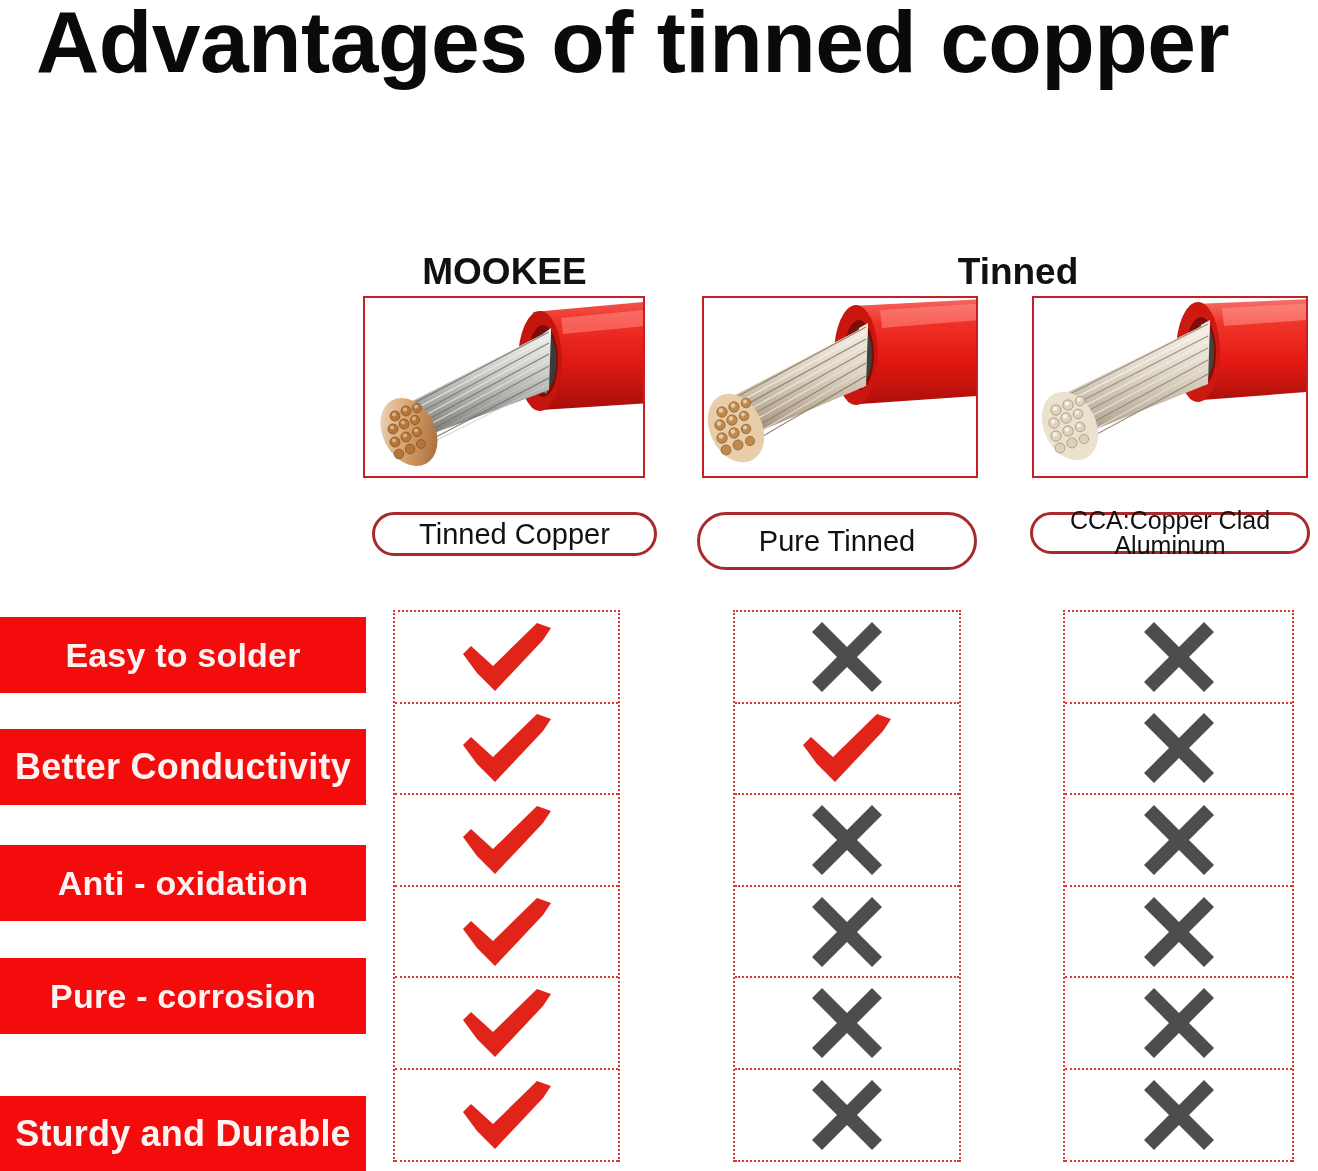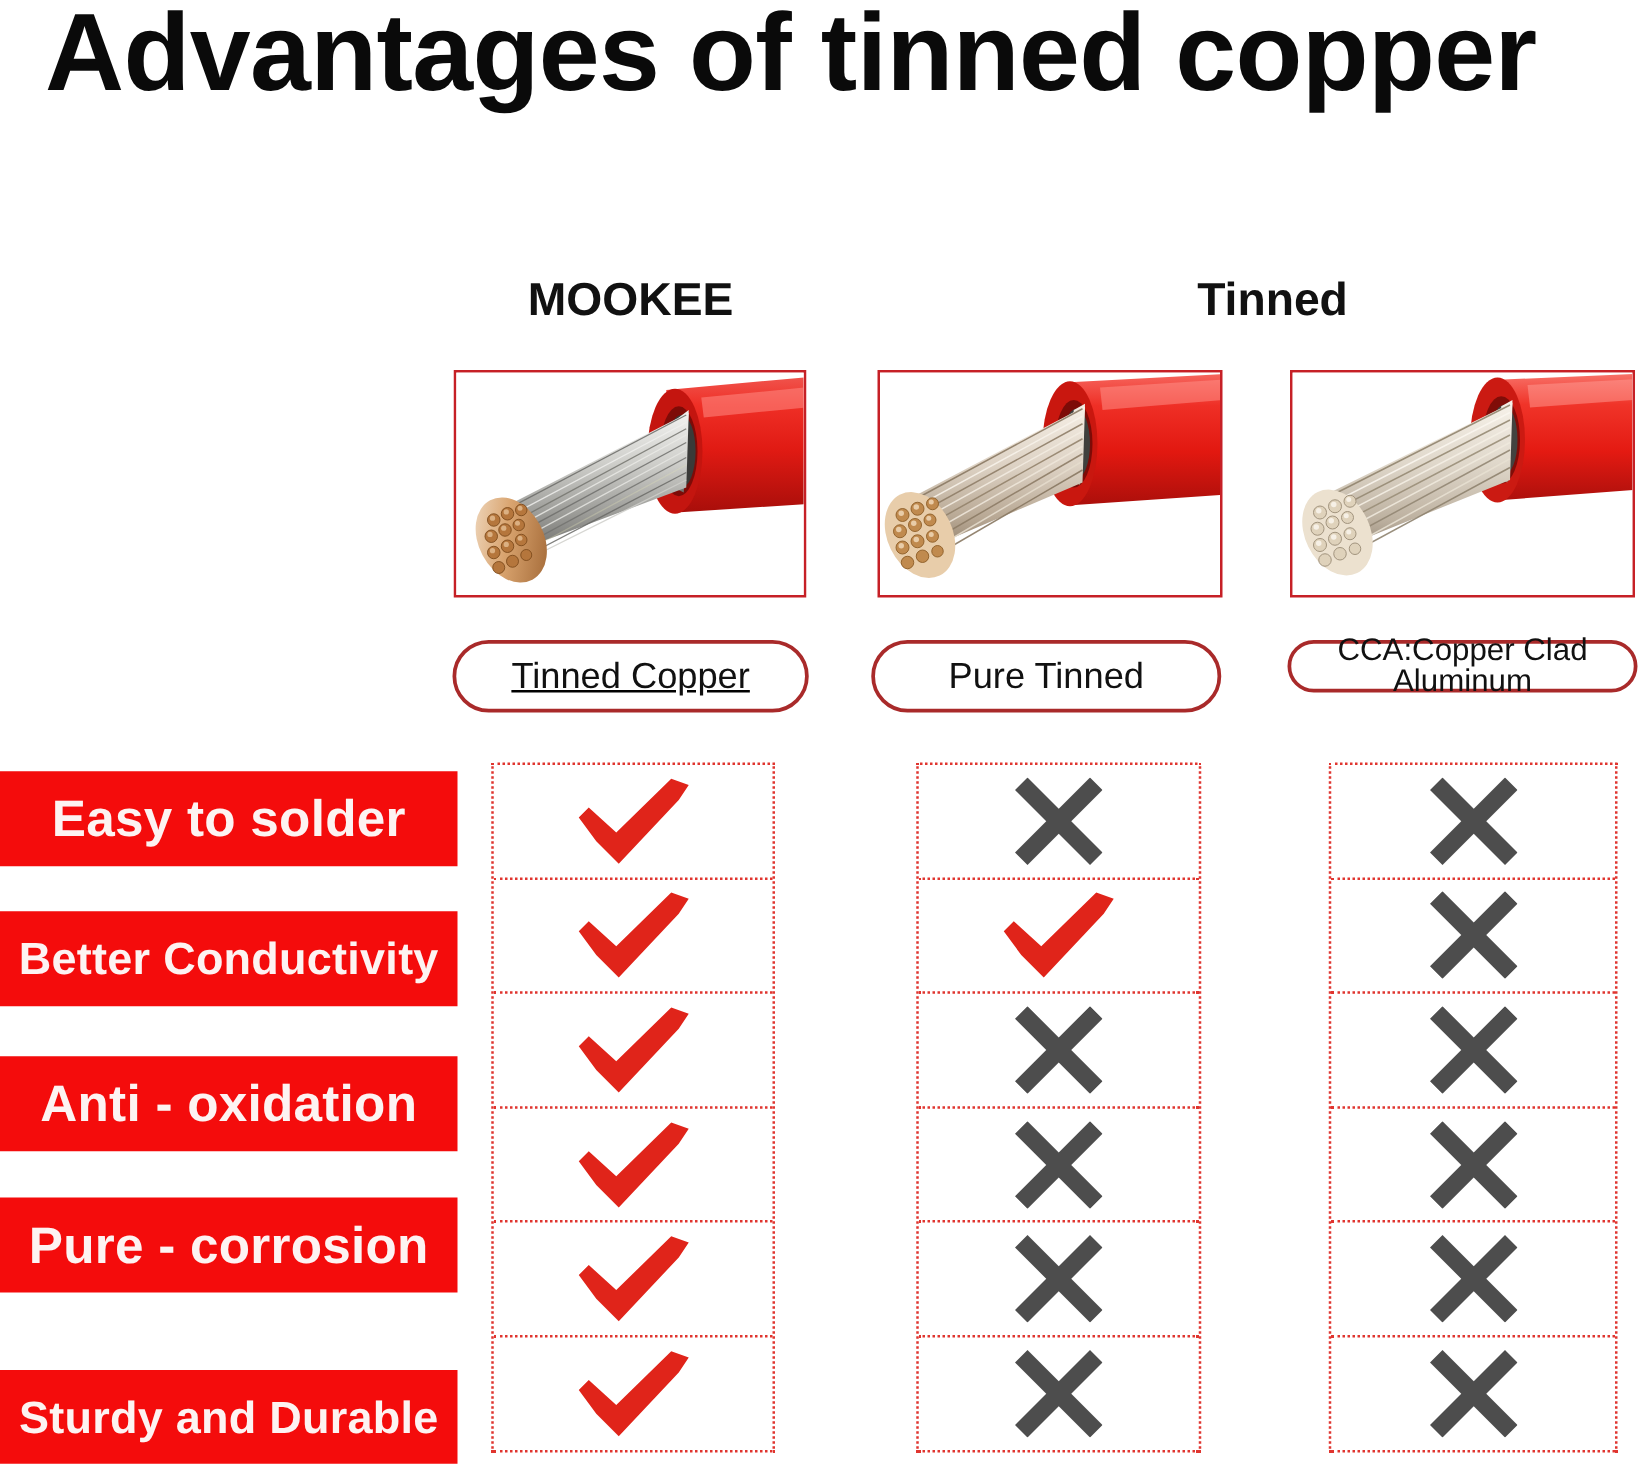--- a/index.html
+++ b/index.html
@@ -34,20 +34,21 @@
   }
 
   
   .brand-head {
     position: absolute;
     font-size: 37px;
     font-weight: 700;
     color: #111111;
     text-align: center;
     white-space: nowrap;
+    margin-top: 32px;
   }
   #brand-mookee { left: 352px; top: 219px; width: 305px; }
   #brand-others { left: 870px; top: 219px; width: 296px; }
 
   
   .wire-frame {
     position: absolute;
     border: 2px solid #c62026;
     background: #ffffff;
     overflow: hidden;
@@ -69,40 +70,40 @@
     justify-content: center;
     box-sizing: border-box;
   }
   .pill-text {
     font-size: 29px;
     color: #111111;
     text-align: center;
     line-height: 1.0;
     white-space: pre-line;
   }
-  #pill-1 { left: 362px; top: 512px; width: 285px; height: 58px; text-decoration: underline; }
+  #pill-1 { left: 372px; top: 512px; width: 285px; height: 44px; }
   #pill-2 { left: 697px; top: 512px; width: 280px; height: 58px; }
   #pill-3 { left: 1030px; top: 512px; width: 280px; height: 42px; }
   #pill-3 .pill-text { font-size: 25px; line-height: 1.02; }
 
   
   .feature-banner {
     position: absolute;
     left: 0;
     width: 366px;
     height: 76px;
     background: #f40c0c;
     display: flex;
     align-items: center;
     justify-content: center;
     box-sizing: border-box;
   }
   .feature-banner span {
     color: #fdf3f2;
-    font-size: 41px;
+    font-size: 34px;
     font-weight: 700;
     white-space: nowrap;
     letter-spacing: 0.2px;
   }
   .feature-banner.wide span { font-size: 36px; }
 
   
   .mark-col {
     position: absolute;
     box-sizing: border-box;

